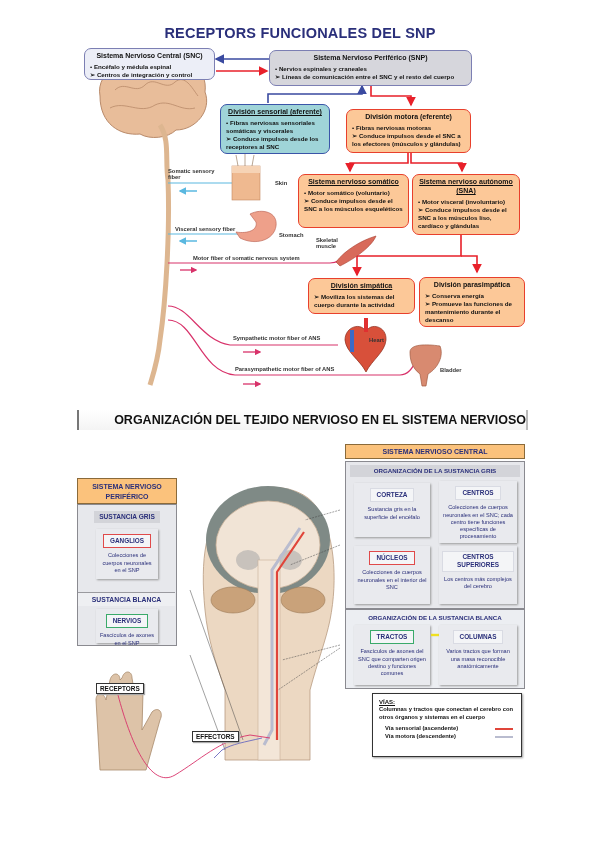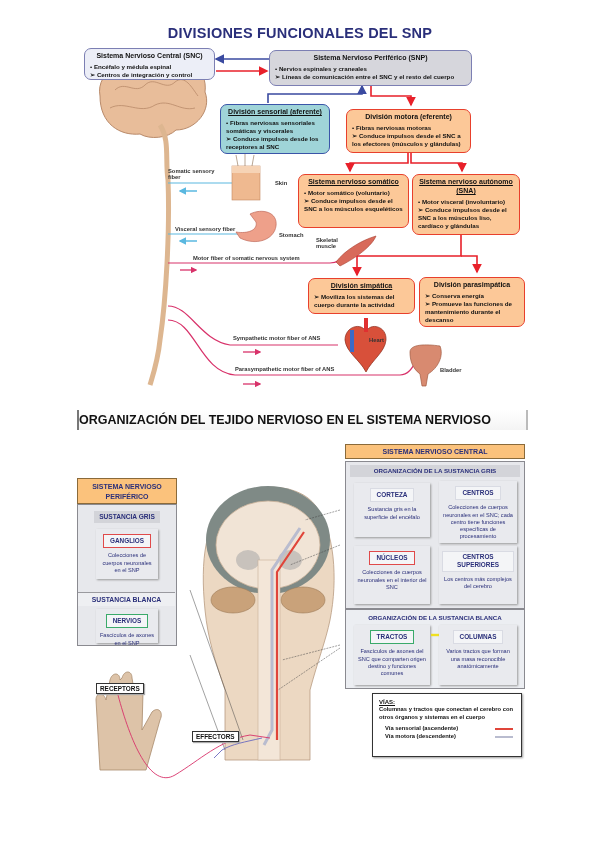--- a/index.html
+++ b/index.html
@@ -9,35 +9,35 @@
   .box { position:absolute; box-sizing:border-box; border-radius:7px; font-size:6.2px; line-height:1.28; padding:3px 5px; }
   .box .h { font-weight:bold; font-size:7px; text-align:center; margin-bottom:2px; }
   .box .u { text-decoration:underline; }
   .box p { margin:0; font-weight:bold; }
   .gray { background:#d6d6dc; border:1.5px solid #7c7fb3; }
   .lav  { background:#eceef7; border:1.5px solid #7c7fb3; }
   .teal { background:#9fd4d8; border:1.5px solid #3a55a8; }
   .orng { background:#fcc898; border:1.5px solid #e8402c; }
   .lbl { position:absolute; font-size:5.8px; color:#333; font-weight:bold; white-space:nowrap; }
   svg.diag { position:absolute; left:0; top:0; }
-  .title2 { left:77px; top:410px; width:447px; height:20px; border-left:2px solid #777; border-right:2px solid #bbb; background:linear-gradient(#fff,#f4f4f4); text-align:left; font-size:12.5px; font-weight:bold; line-height:20px; color:#111; }
+  .title2 { left:77px; top:410px; width:447px; height:20px; border-left:2px solid #777; border-right:2px solid #bbb; background:linear-gradient(#fff,#f4f4f4); text-align:right; font-size:12.5px; font-weight:bold; line-height:20px; color:#111; }
   .panel { position:absolute; box-sizing:border-box; background:#e7e8ec; border:1.5px solid #8a8a90; }
   .oh { position:absolute; box-sizing:border-box; background:#fbc27c; border:1.5px solid #8a6a3a; text-align:center; font-weight:bold; color:#2a2f7a; font-size:7px; }
   .sub { position:absolute; box-sizing:border-box; text-align:center; font-weight:bold; color:#2a2f7a; font-size:6.6px; }
   .card { position:absolute; box-sizing:border-box; background:#e9eaee; box-shadow:1px 1px 2px #999; text-align:center; font-size:5.6px; color:#2a2f7a; line-height:1.3; padding:2px 3px; }
   .tag { display:inline-block; background:#f4f5f7; font-weight:bold; font-size:6.4px; padding:2px 6px; margin:3px 0 4px; border:1.2px solid #d9dbe3; }
   .tag.red { border-color:#e04a4a; }
   .tag.green { border-color:#3aaa6a; }
   .lbox { position:absolute; background:#fff; border:1px solid #333; box-shadow:1px 1px 1px #aaa; font-size:6.4px; font-weight:bold; padding:1px 3px; }
   .vias { position:absolute; box-sizing:border-box; background:#fff; border:1px solid #333; box-shadow:1px 1px 2px #999; font-size:6px; font-weight:bold; padding:4px 6px; line-height:1.35; }
 </style>
 </head>
 <body>
 
-<div class="abs title1">DIVISIONES FUNCIONALES DEL SNP</div>
+<div class="abs title1">RECEPTORS FUNCIONALES DEL SNP</div>
 
 <svg class="diag" width="600" height="400">
   <defs>
     <marker id="ab" markerWidth="6" markerHeight="6" refX="5" refY="3" orient="auto">
         <path d="M0,0 L6,3 L0,6 z" fill="#3a4aa0"></path>
       </marker>
     <marker id="ar" markerWidth="6" markerHeight="6" refX="5" refY="3" orient="auto">
         <path d="M0,0 L6,3 L0,6 z" fill="#e8202a"></path>
       </marker>
     <marker id="ac" markerWidth="5" markerHeight="5" refX="4" refY="2.5" orient="auto">

